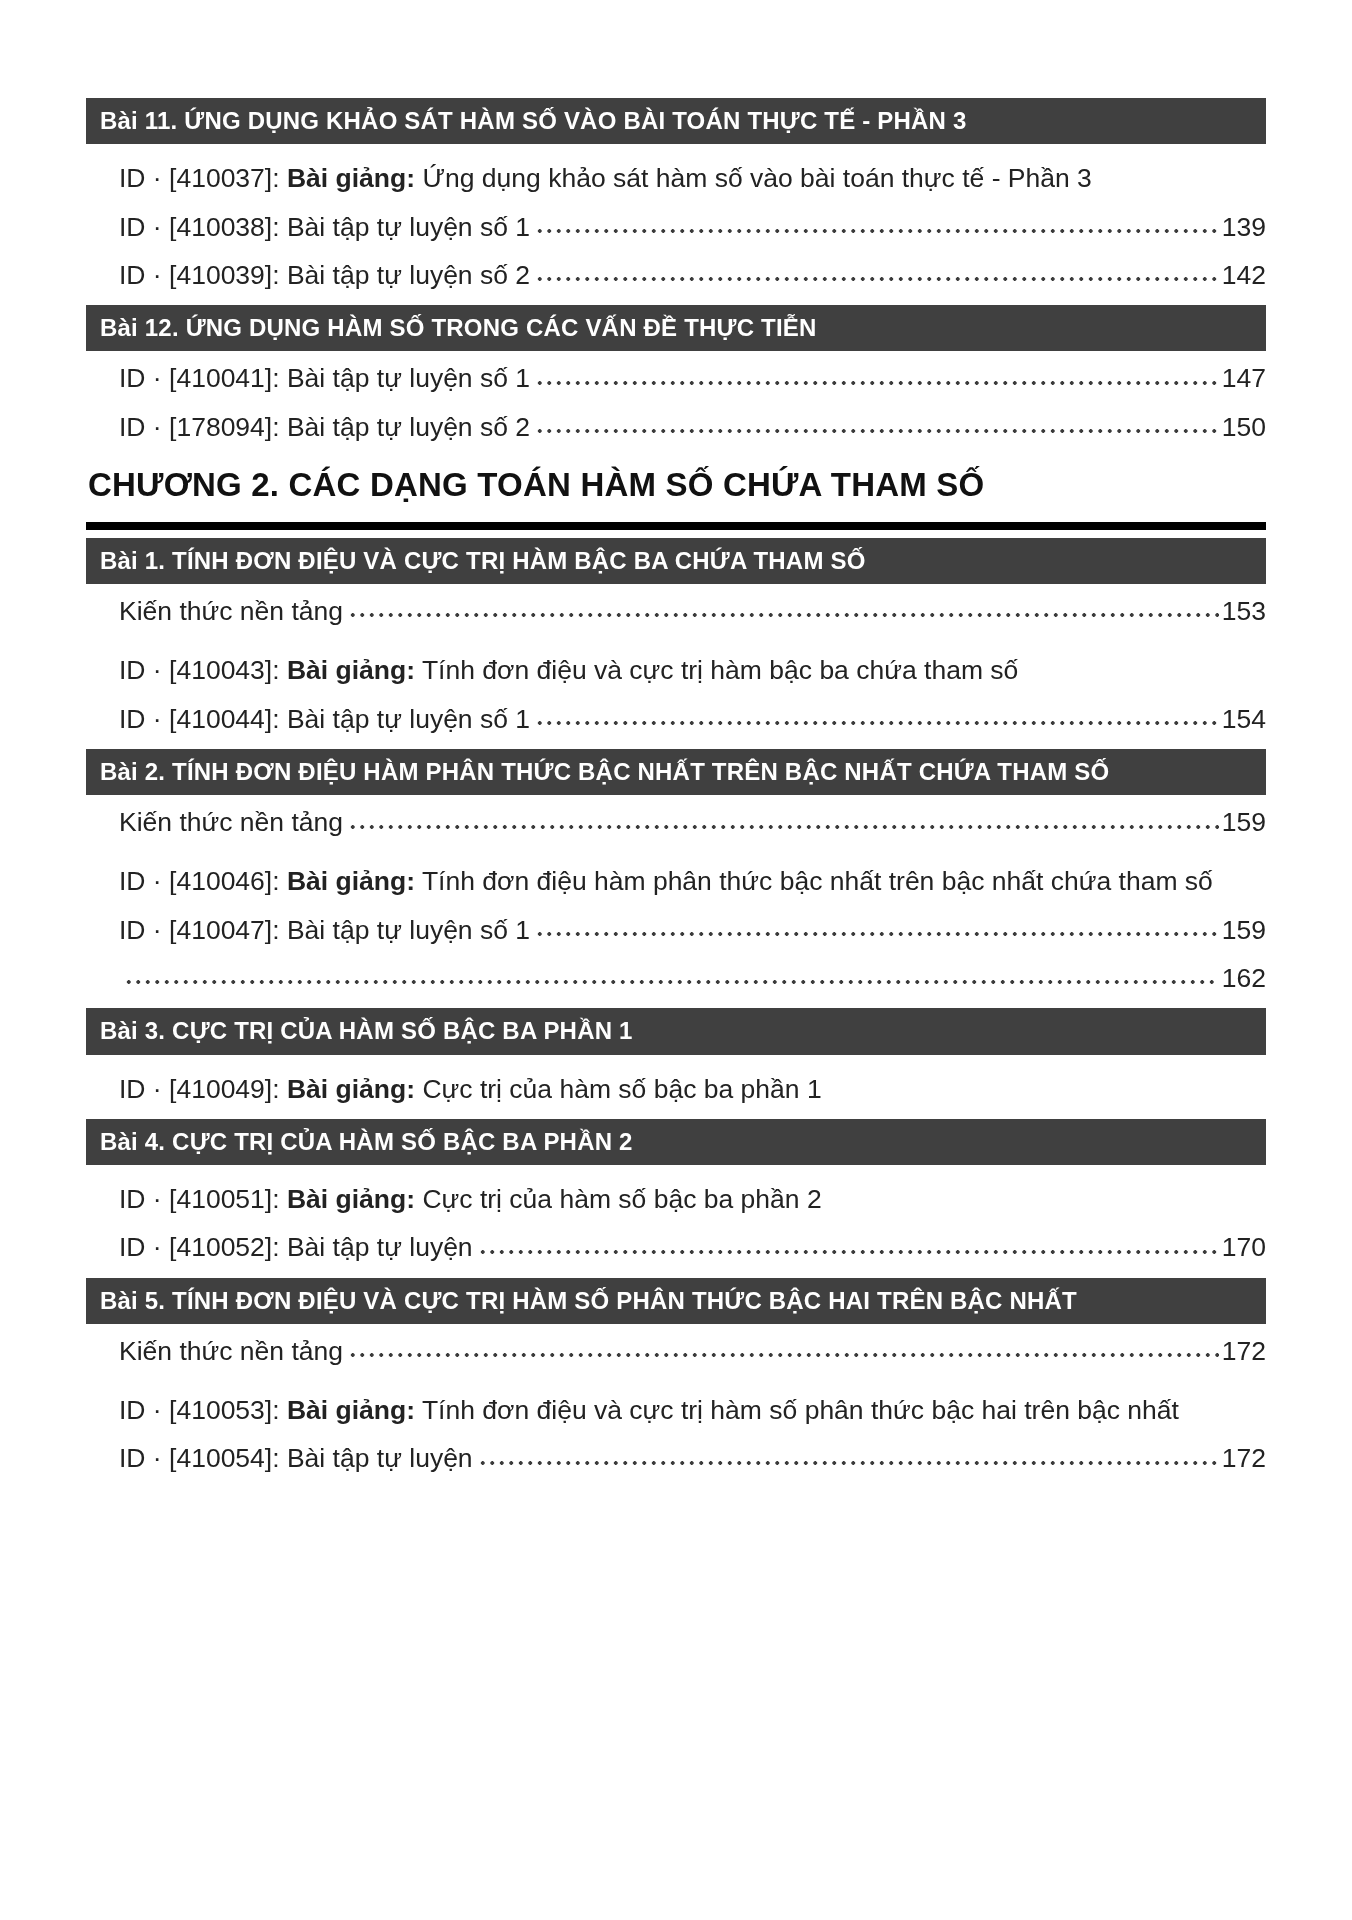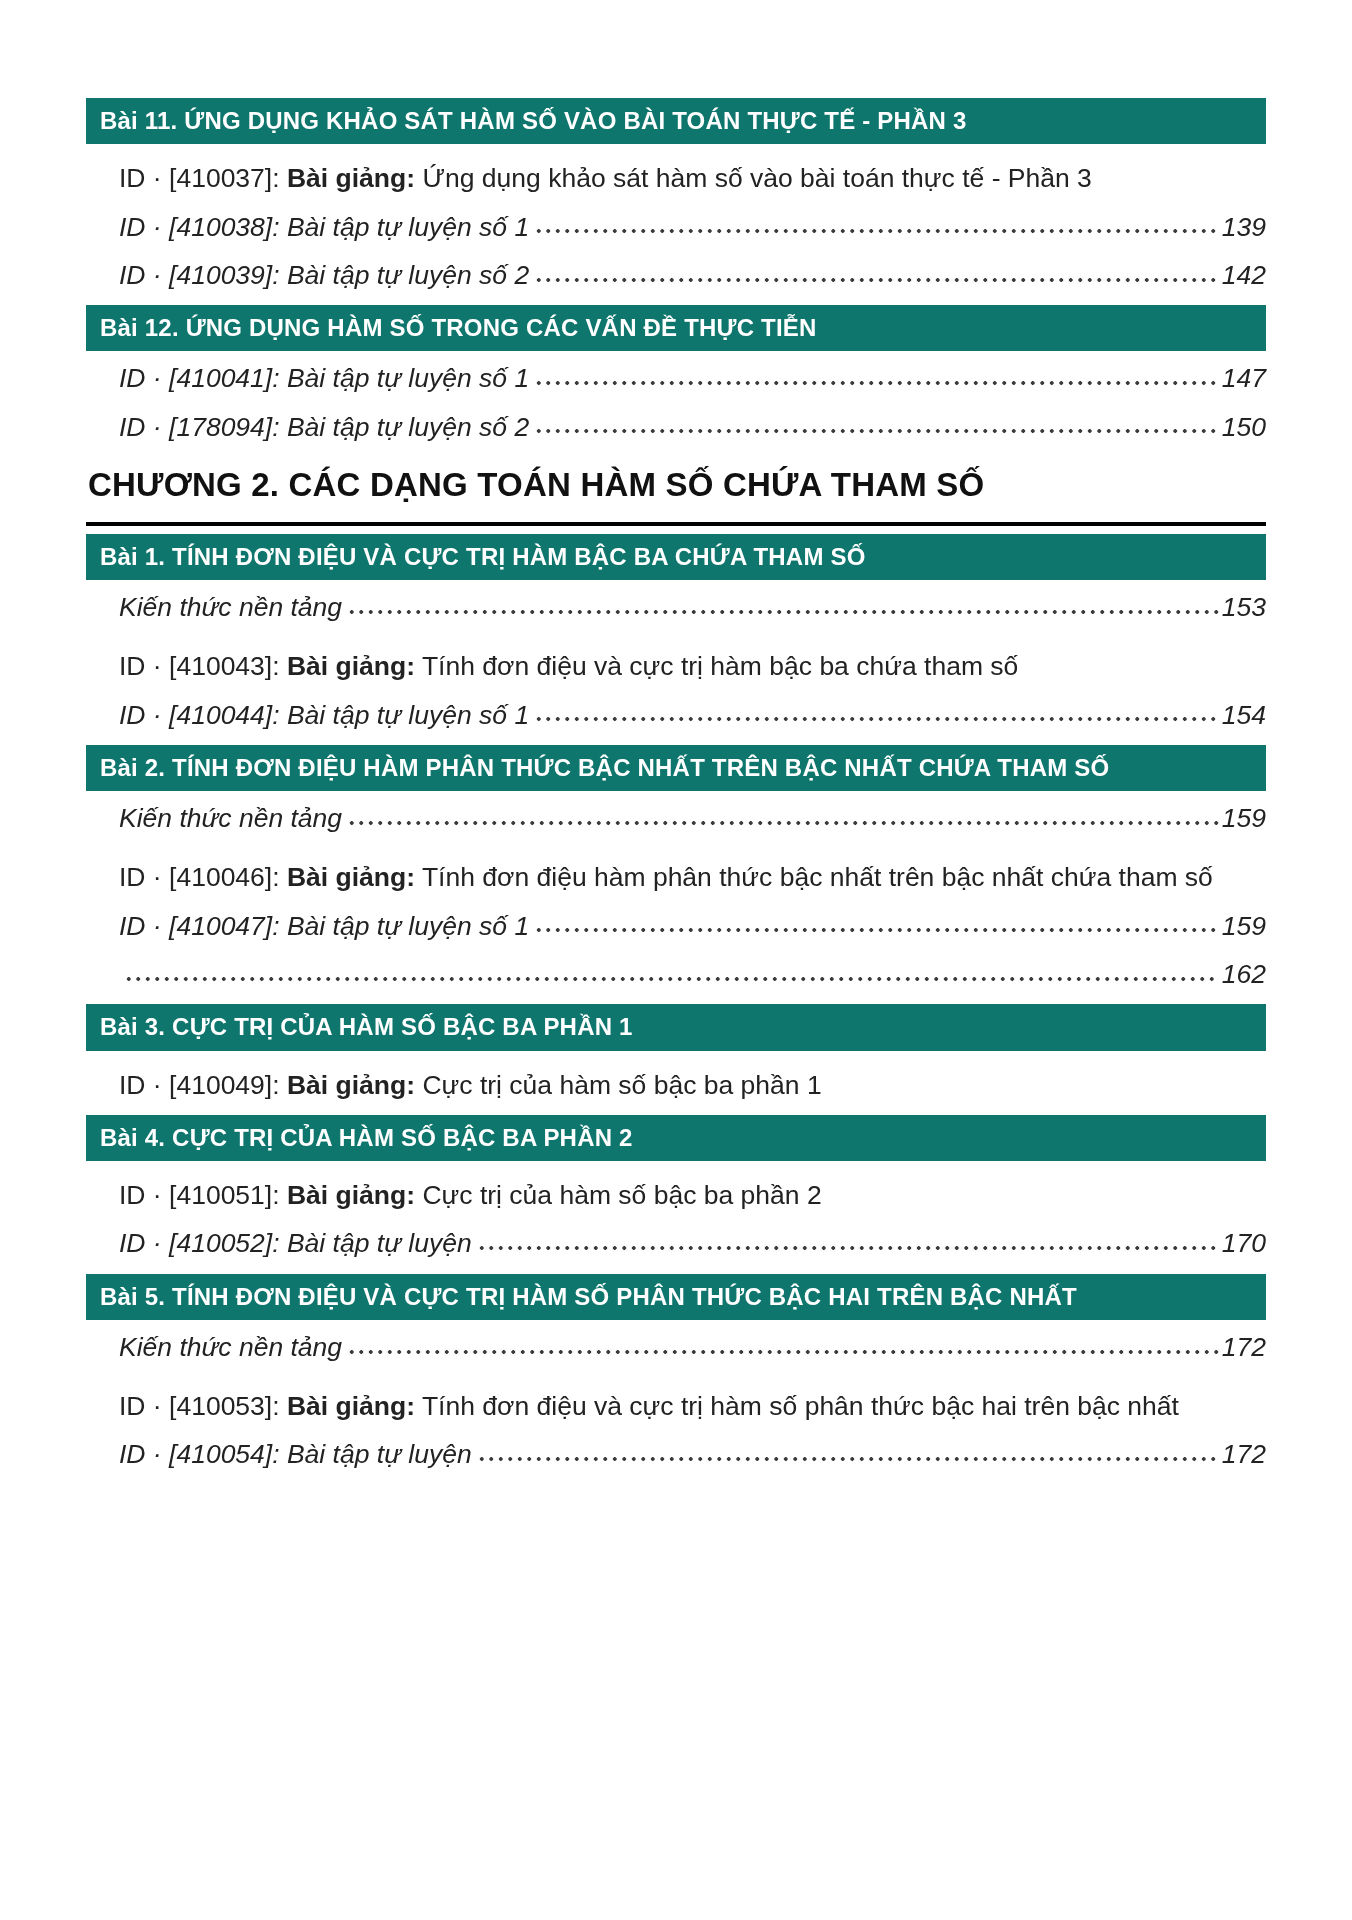--- a/index.html
+++ b/index.html
@@ -12,58 +12,57 @@
     background: #ffffff;
     color: #1d1d1d;
     font-family: "Liberation Sans", "DejaVu Sans", sans-serif;
     overflow: hidden;
   }
   .content {
     padding: 98px 86px 0 86px;
     box-sizing: border-box;
   }
   .lesson-bar {
-    background: #0f766e;
+    background: #404040;
     color: #ffffff;
     font-weight: 700;
     font-size: 24px;
     line-height: 1.22;
     padding: 8px 14px 9px 14px;
     margin: 5px 0 4px 0;
     letter-spacing: 0.2px;
   }
   .content > .lesson-bar:first-child {
     margin-top: 0;
   }
   .chapter-heading {
     font-size: 33px;
     font-weight: 700;
     color: #111111;
     padding: 14px 0 18px 2px;
-    border-bottom: 4px solid #000000;
+    border-bottom: 8px solid #000000;
     margin-bottom: 8px;
     letter-spacing: 0.2px;
   }
   .entry {
     font-size: 26.5px;
     line-height: 1.18;
     padding: 8px 0 9px 33px;
     color: #222222;
   }
   .entry-lecture {
     display: block;
     margin-top: 11px;
   }
   .entry-lecture .bold-part {
     font-weight: 700;
   }
   .entry-dotted {
     display: flex;
-    align-items: flex-end;
-    font-style: italic;
+    align-items: center;
   }
   .toc-label {
     white-space: nowrap;
     flex: 0 0 auto;
   }
   .toc-dots {
     flex: 1 1 auto;
     height: 1.15em;
     margin: 0 3px 0 5px;
     background-image: radial-gradient(circle, #3a3a3a 1.7px, rgba(0,0,0,0) 2.05px);

